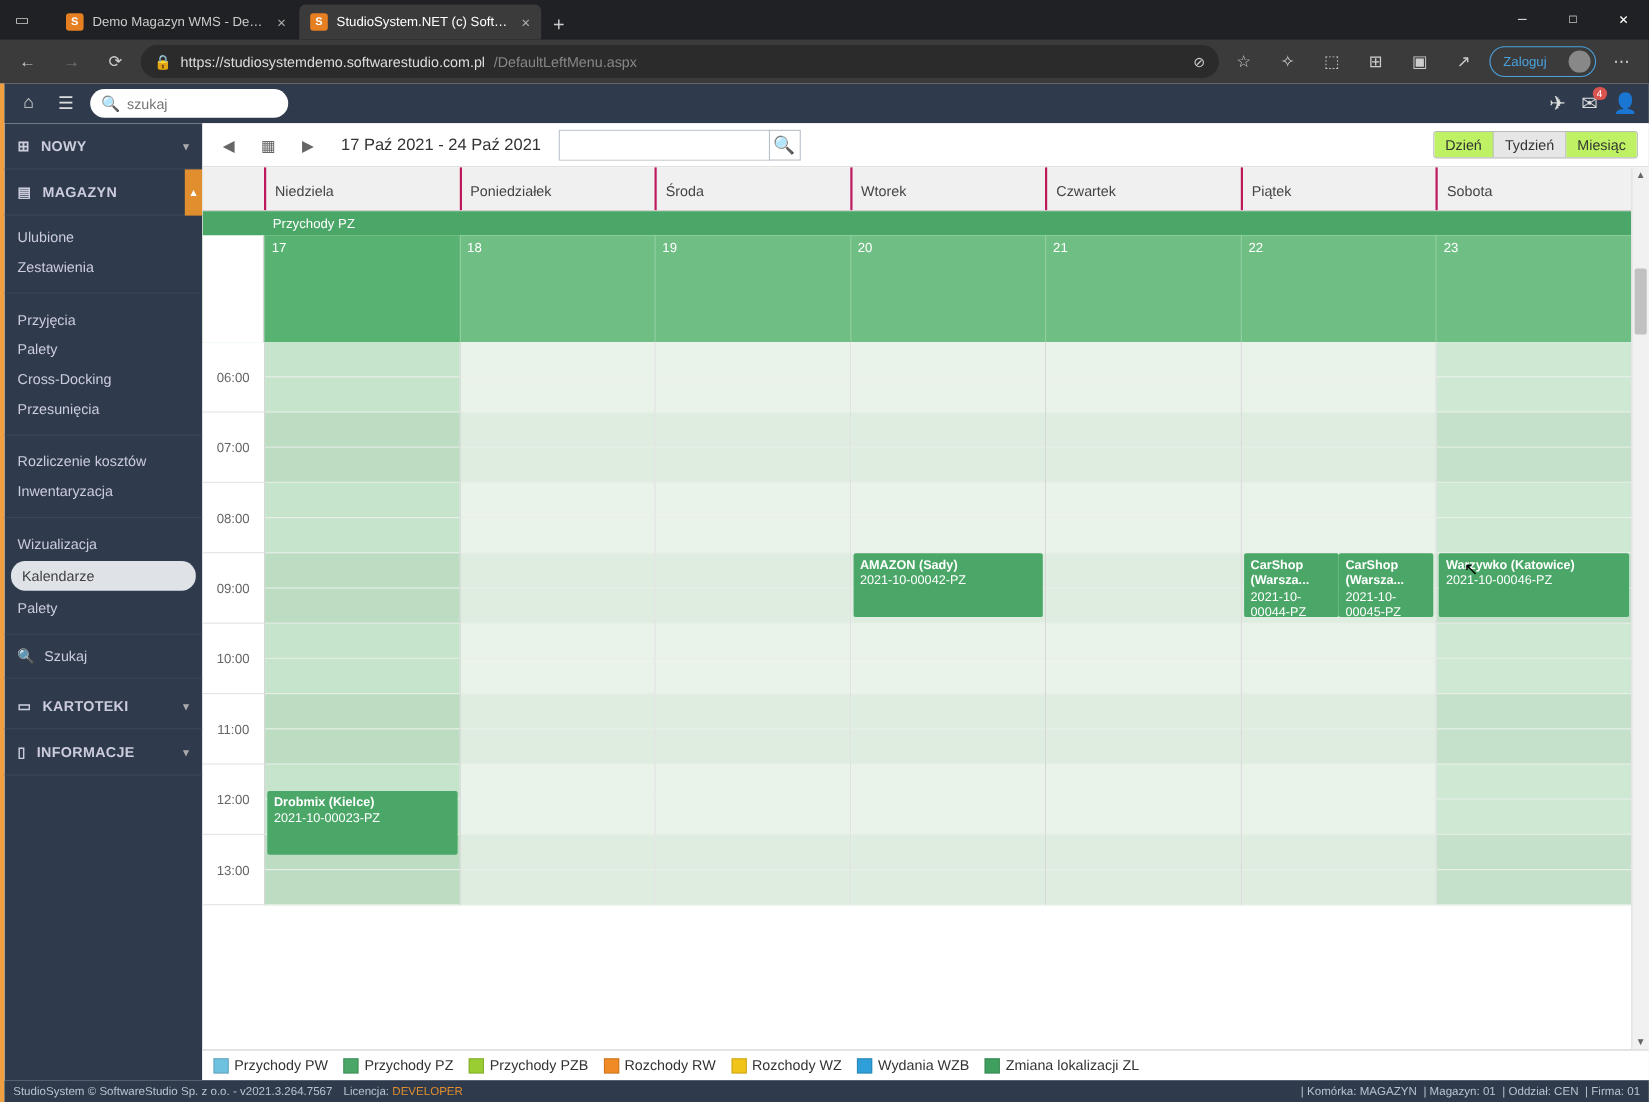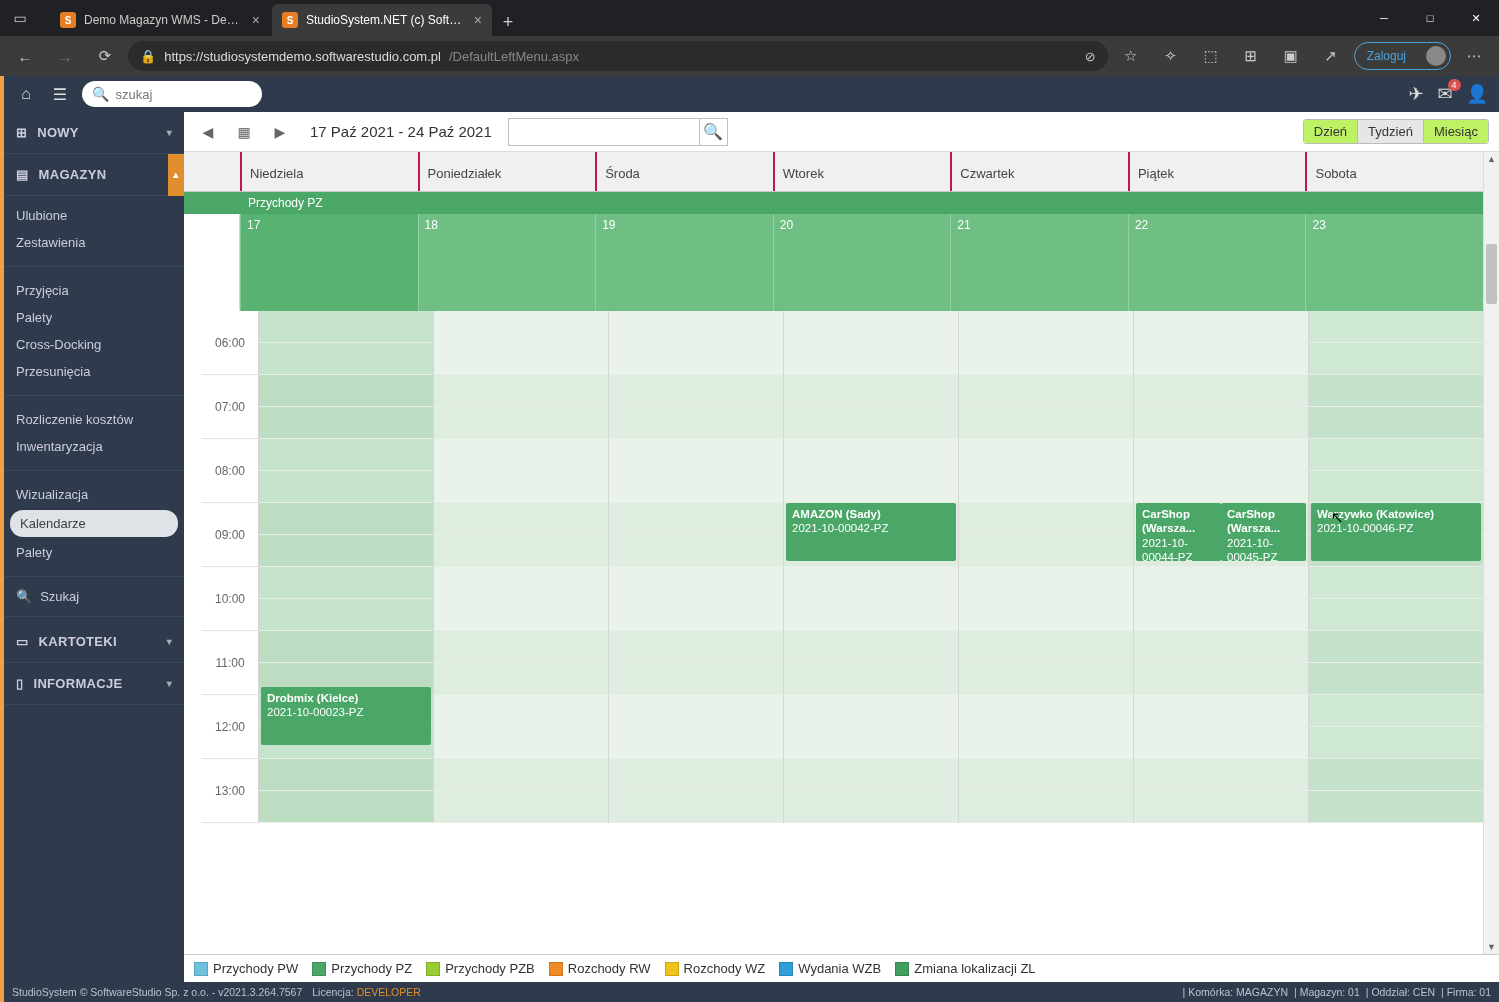--- a/index.html
+++ b/index.html
@@ -70,21 +70,21 @@
 .cal-head { display:flex; background:#f0f0f0; border-bottom:1px solid #ccc; }
 .time-gutter { width:56px; flex:none; }
 .day-head { flex:1; border-left:2px solid #be185d; padding:14px 8px 10px; font-size:13px; color:#444; }
 .banner { height:22px; background:#4ba768; color:#fff; font-size:12px; display:flex; align-items:center; padding:0 8px; }
 .allday-row { display:flex; background:#6fbf84; height:97px; }
 .allday-row .time-gutter { background:#fff; border-right:1px solid #d6d6d6; }
 .allday-cell { flex:1; border-left:1px solid rgba(255,255,255,0.25); padding:4px 6px; color:#fff; font-size:12px; }
 .first-daycell { background:#58b372; }
 
 .grid { flex:1; overflow:auto; position:relative; }
-.grid-inner { display:flex;padding-left:18px; }
+.grid-inner { display:flex; }
 .time-col { width:56px; flex:none; }
 .time-slot { height:64px; border-bottom:1px solid #e3e3e3; display:flex; align-items:center; justify-content:center; font-size:12px; color:#666; }
 .day-col { flex:1; border-left:1px solid #d6d6d6; position:relative; }
 .slot { height:32px; border-bottom:1px solid #e8efe8; background:#e9f3e9; }
 .slot.alt { background:#deeddf; }
 .day-col.sunday .slot { background:#c6e4cc; }
 .day-col.sunday .slot.alt { background:#bcddc2; }
 .day-col.saturday .slot { background:#cfe8d4; }
 .day-col.saturday .slot.alt { background:#c5e1cb; }
 
@@ -293,21 +293,21 @@
                     <div class="slot alt"></div>
                     <div class="slot alt"></div>
                     <div class="slot"></div>
                     <div class="slot"></div>
                     <div class="slot alt"></div>
                     <div class="slot alt"></div>
                     <div class="slot"></div>
                     <div class="slot"></div>
                     <div class="slot alt"></div>
                     <div class="slot alt"></div>
-                    <div class="event" style="top: 376px; height: 58px;">
+                    <div class="event" style="top: 408px; height: 58px;">
                       <div style="font-weight:600">Drobmix (Kielce)</div>
                       <div>2021-10-00023-PZ</div>
                     </div>
                   </div>
                   <div class="day-col">
                     <div class="slot"></div>
                     <div class="slot"></div>
                     <div class="slot alt"></div>
                     <div class="slot alt"></div>
                     <div class="slot"></div>

